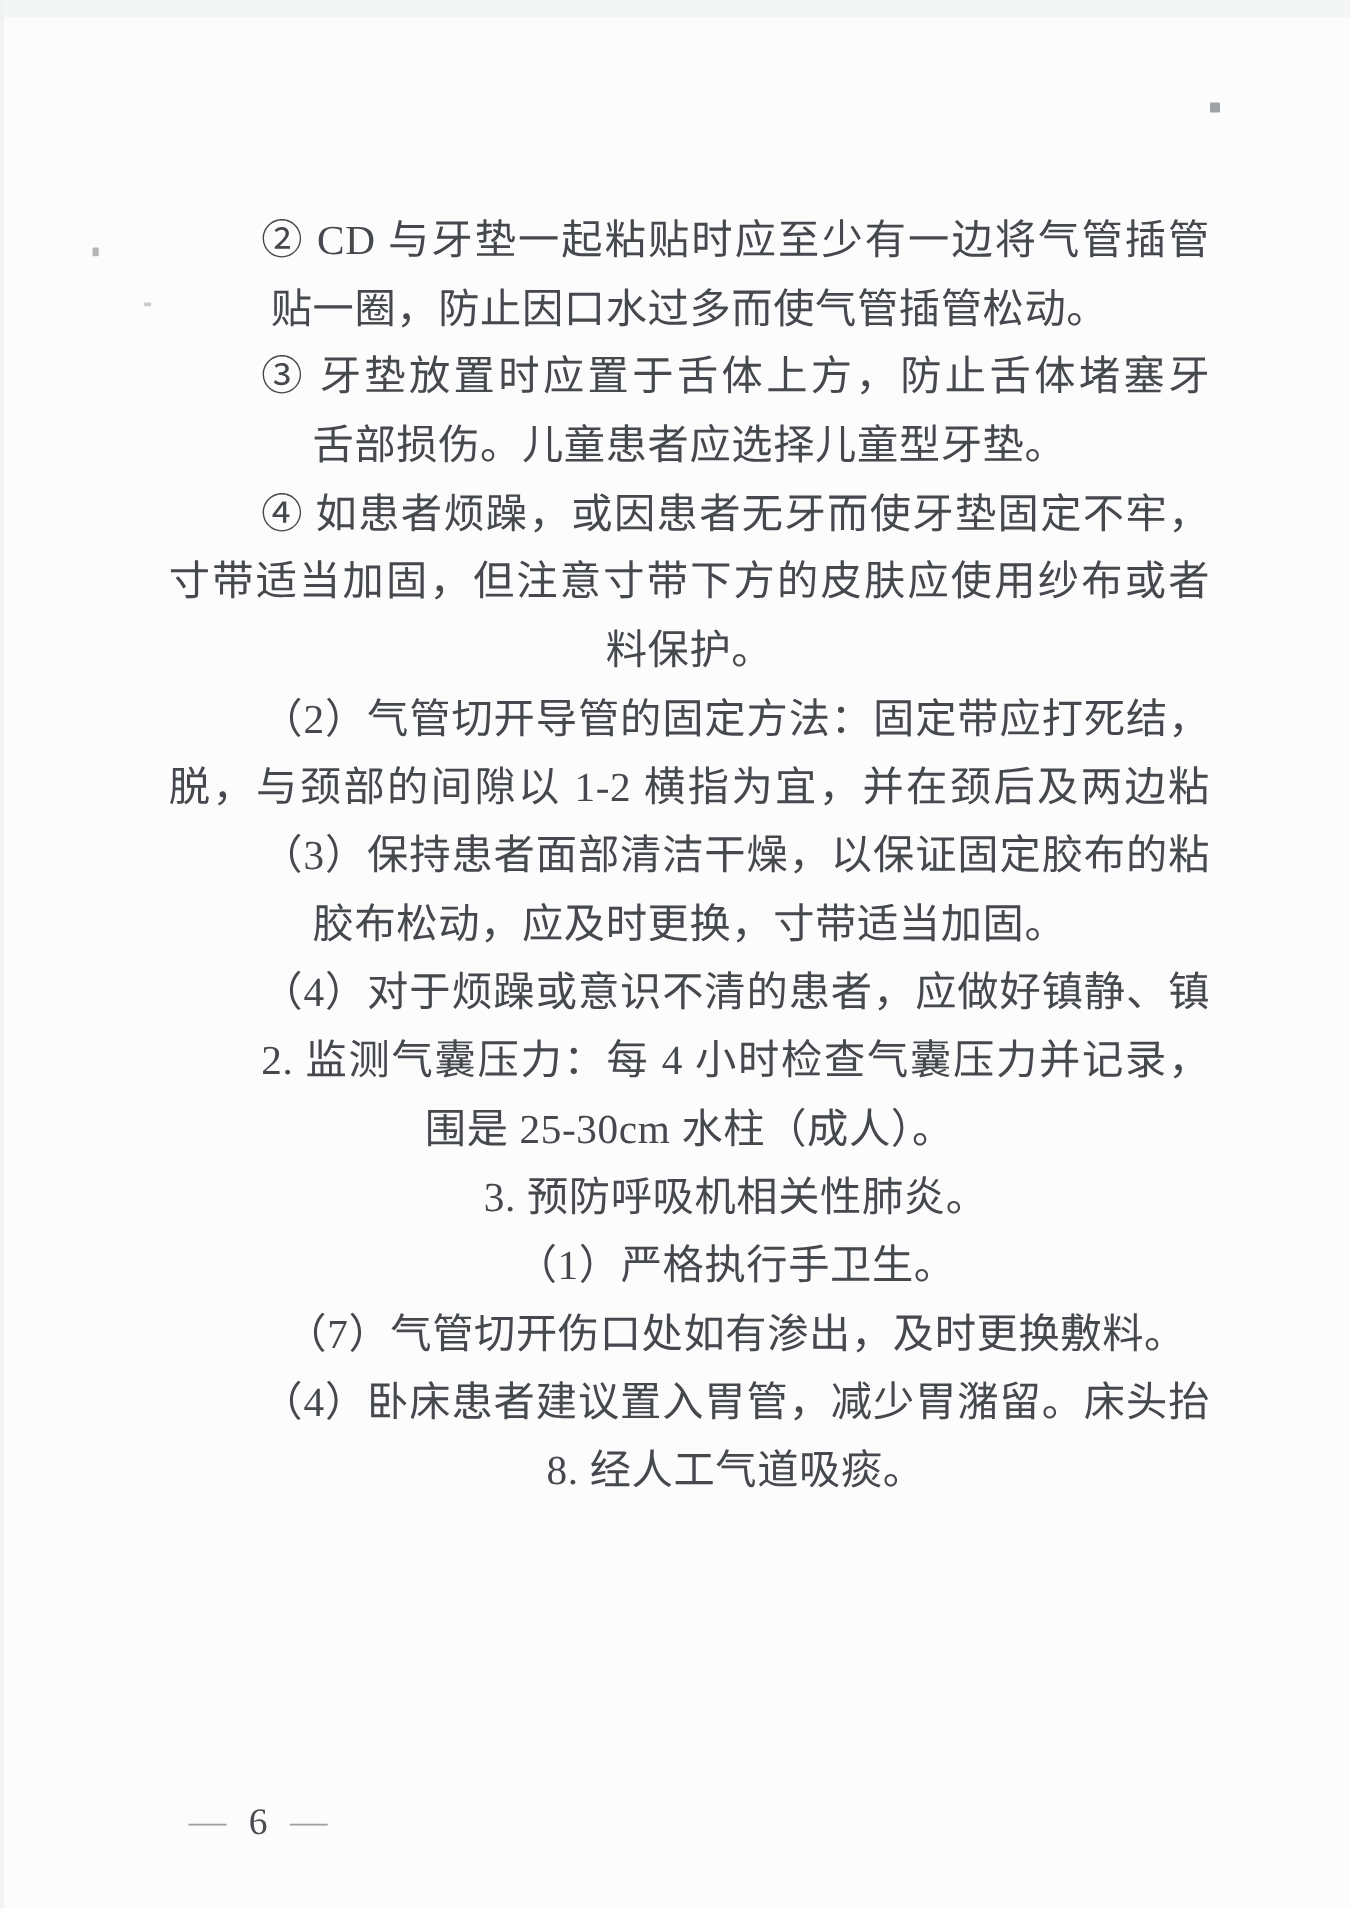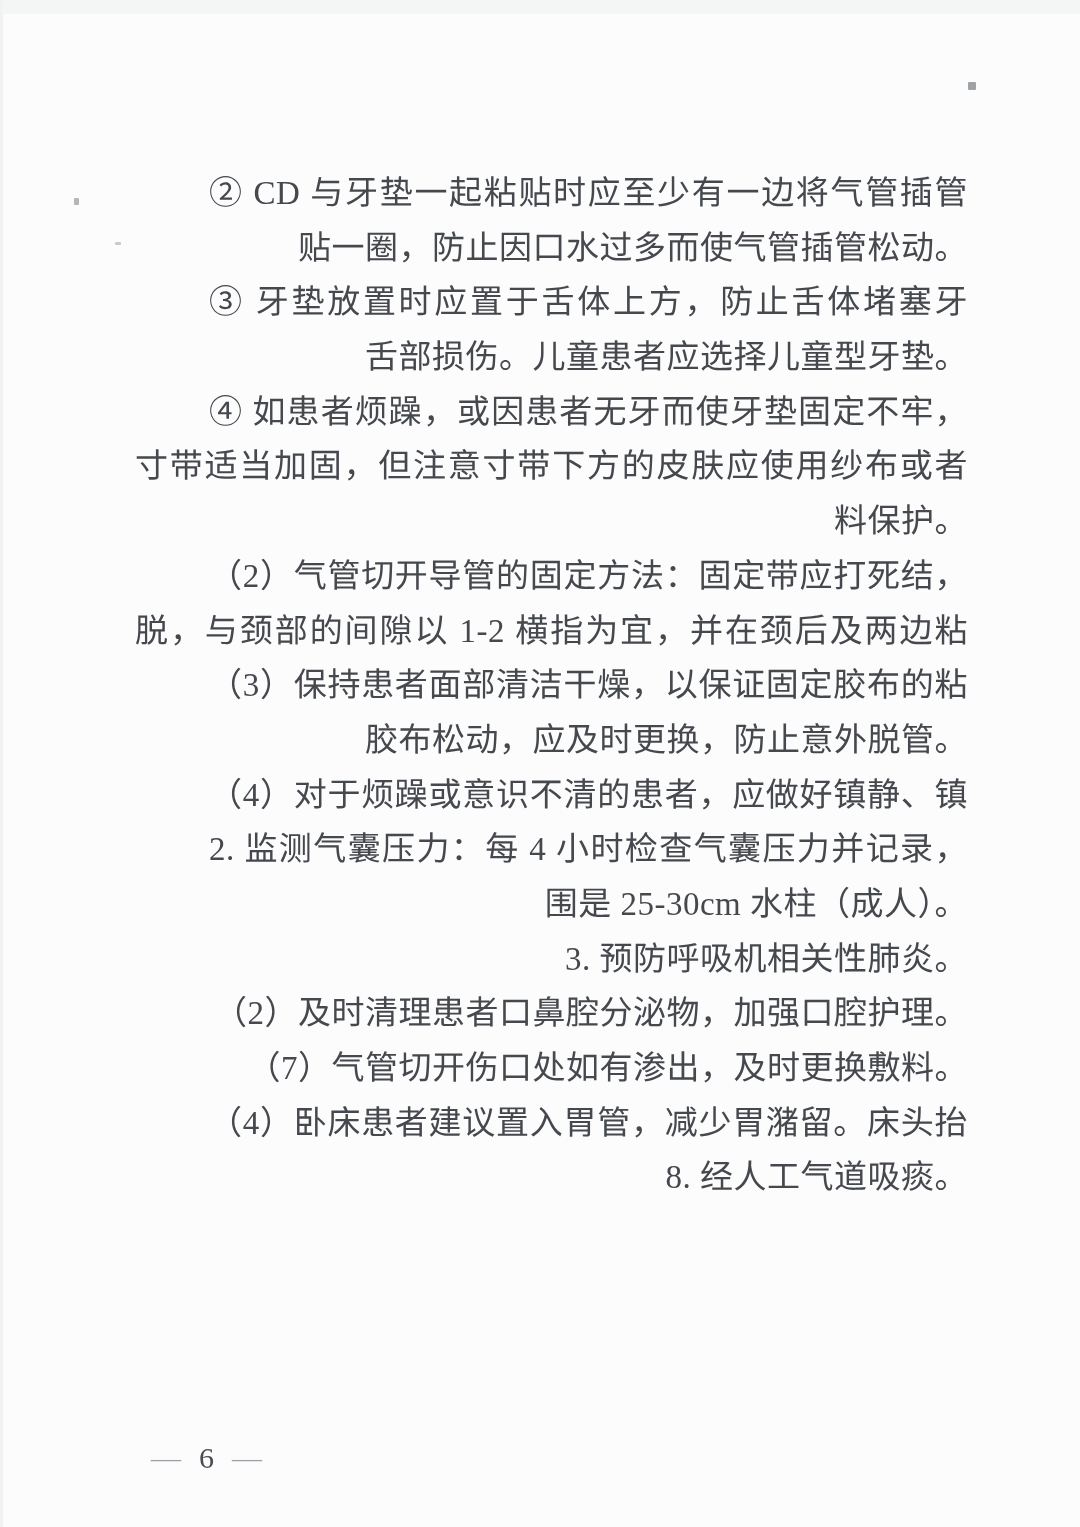--- a/index.html
+++ b/index.html
@@ -44,21 +44,21 @@
     width: 833px;
     color: #45484d;
     font-size: 33px;
     line-height: 54.7px;
     letter-spacing: 0.5px;
   }
   .para { margin: 0; }
   .line {
     height: 54.7px;
     overflow: hidden;
-    text-align: right;
+    text-align: center;
   }
   .line.fill {
     text-align: justify;
     text-align-last: justify;
   }
   .line.indent {
     text-indent: 74px;
   }
   .footer {
     position: absolute;
@@ -108,40 +108,40 @@
       <div class="line">料保护。</div>
     </div>
 
     <div class="para">
       <div class="line fill indent">（2）气管切开导管的固定方法：固定带应打死结，防止松</div>
       <div class="line fill">脱，与颈部的间隙以 1-2 横指为宜，并在颈后及两边粘贴敷料，</div>
     </div>
 
     <div class="para">
       <div class="line fill indent">（3）保持患者面部清洁干燥，以保证固定胶布的粘性。如</div>
-      <div class="line">胶布松动，应及时更换，防止意外脱管。</div>
+      <div class="line">胶布松动，应及时更换，寸带适当加固。</div>
     </div>
 
     <div class="para">
       <div class="line fill indent">（4）对于烦躁或意识不清的患者，应做好镇静、镇痛，评</div>
     </div>
 
     <div class="para">
       <div class="line fill indent">2. 监测气囊压力：每 4 小时检查气囊压力并记录，正常范</div>
       <div class="line">围是 25-30cm 水柱（成人）。</div>
     </div>
 
     <div class="para">
       <div class="line indent">3. 预防呼吸机相关性肺炎。</div>
     </div>
 
+    <div class="para">
+      <div class="line indent">（1）严格执行手卫生。</div>
+    </div>
 
-    <div class="para">
-      <div class="line indent">（2）及时清理患者口鼻腔分泌物，加强口腔护理。</div>
-    </div>
 
     <div class="para">
       <div class="line indent">（7）气管切开伤口处如有渗出，及时更换敷料。</div>
     </div>
 
     <div class="para">
       <div class="line fill indent">（4）卧床患者建议置入胃管，减少胃潴留。床头抬高大于</div>
     </div>
 
     <div class="para">

